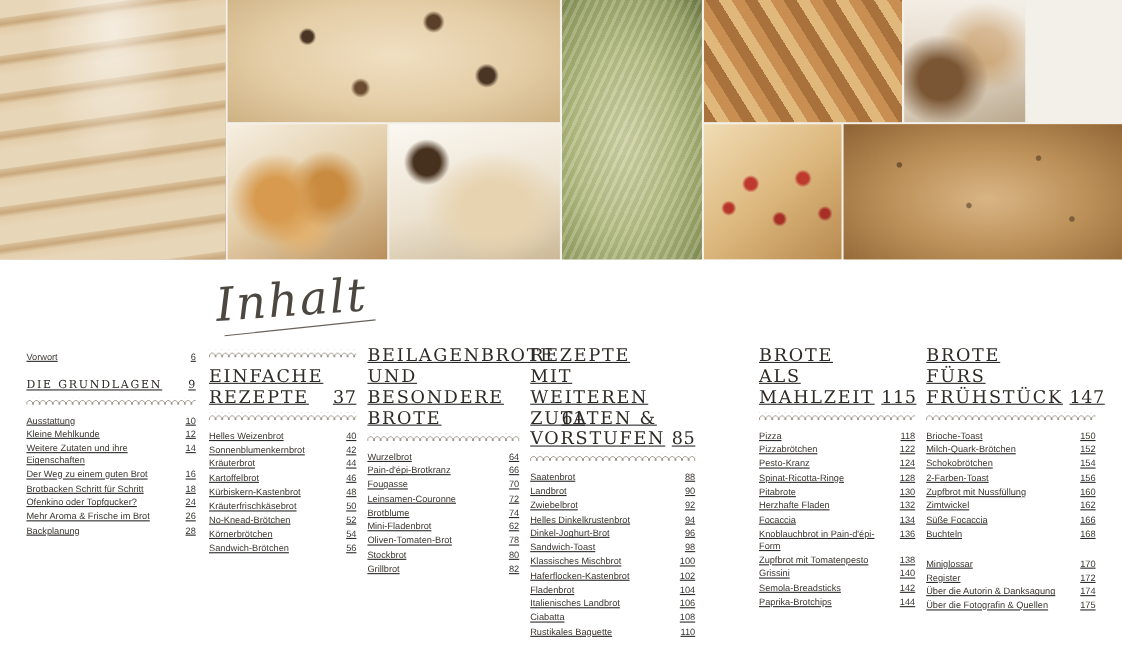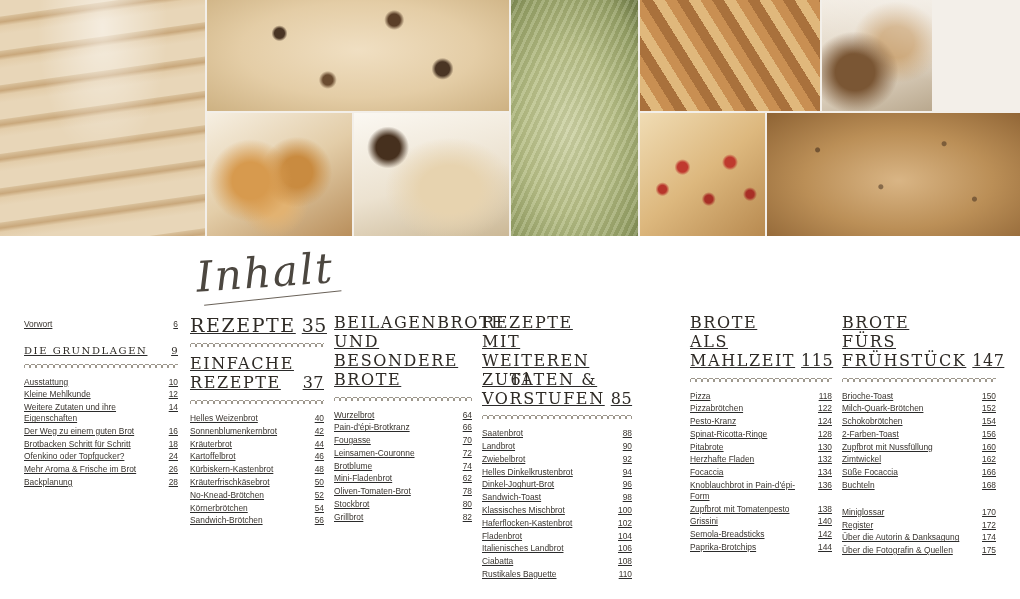--- a/index.html
+++ b/index.html
@@ -258,24 +258,20 @@
           <span class="num">26</span>
         </div>
       <div class="entry">
           <span class="lbl">Backplanung</span>
           <span class="num">28</span>
         </div>
     </div>
   </div>
 
   <div class="col col-2">
-    <div class="sec-head h-xl">
-      <span class="ttl">Rezepte</span>
-      <span class="pg">35</span>
-    </div>
     <div class="squiggle"></div>
     <div class="sec-head h-md">
       <span class="ttl">Einfache Rezepte</span>
       <span class="pg">37</span>
     </div>
     <div class="squiggle"></div>
     <div class="entries">
       <div class="entry">
           <span class="lbl">Helles Weizenbrot</span>
           <span class="num">40</span>

